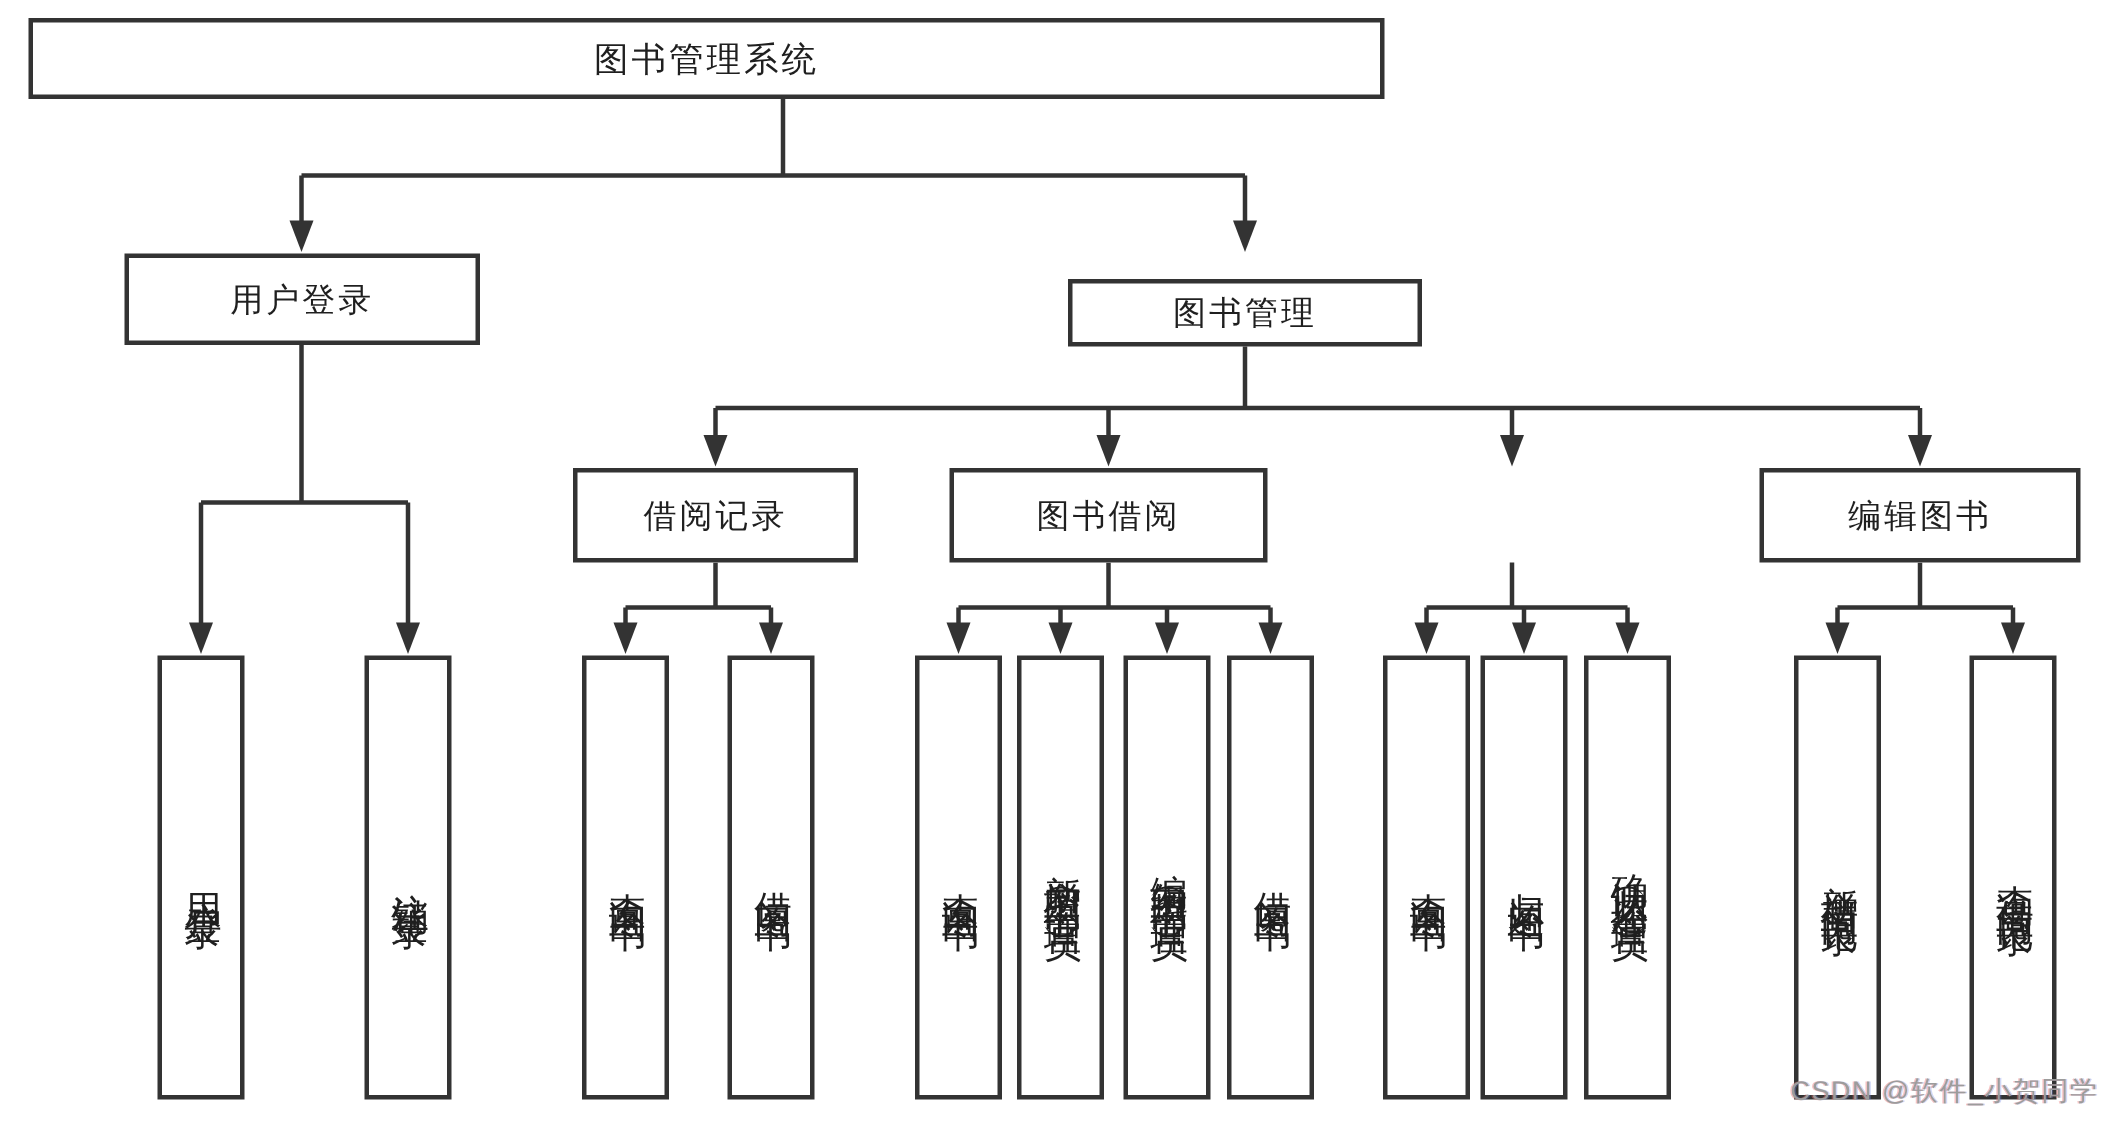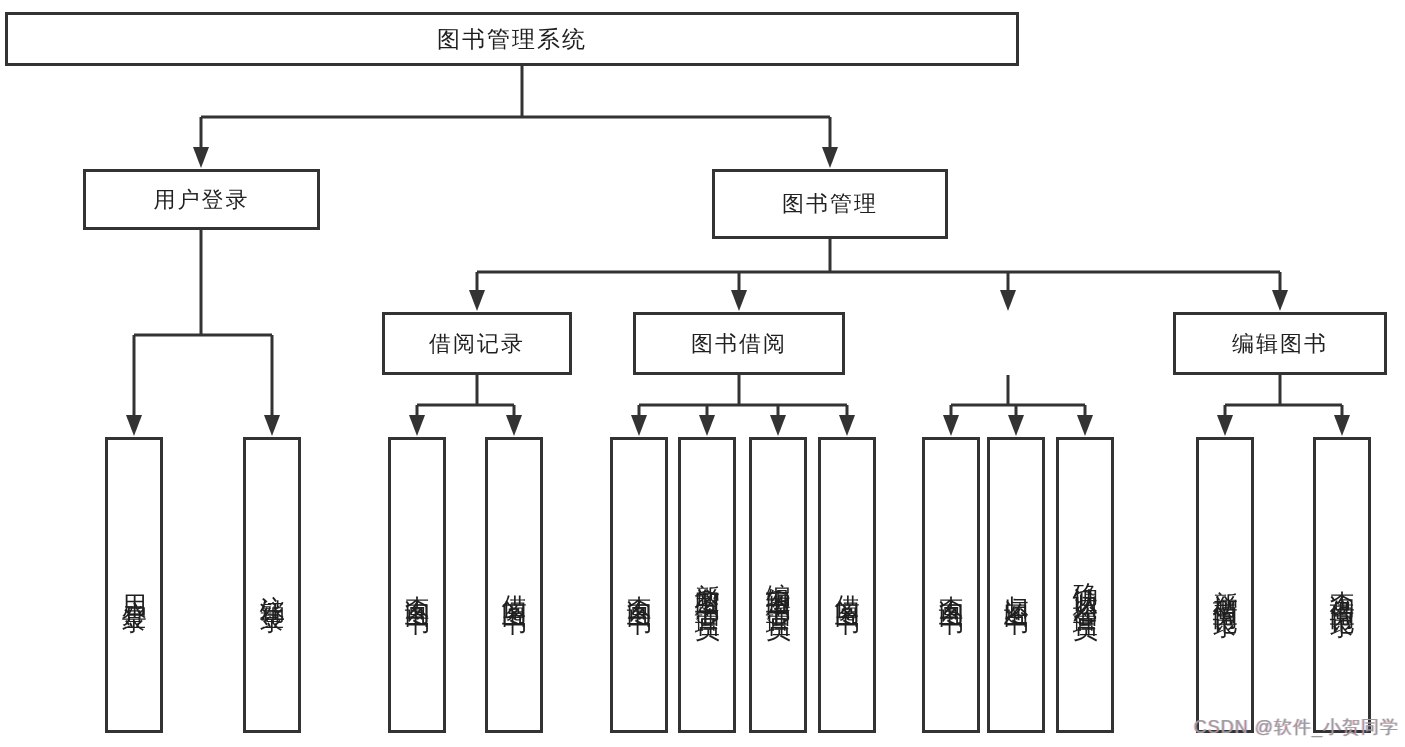--- a/index.html
+++ b/index.html
@@ -109,28 +109,28 @@
     <polygon points="1085,436 1077,415 1093,415"></polygon>
 
     <line x1="1280" y1="375" x2="1280" y2="405"></line>
     <line x1="1225" y1="405" x2="1342" y2="405"></line>
     <line x1="1225" y1="405" x2="1225" y2="417"></line>
     <polygon points="1225,436 1217,415 1233,415"></polygon>
     <line x1="1342" y1="405" x2="1342" y2="417"></line>
     <polygon points="1342,436 1334,415 1350,415"></polygon>
   </svg>
 
-  <div class="node hbox root" style="left:5px;top:12px;width:1014px;height:54px">
+  <div class="node hbox root" style="left:19px;top:12px;width:904px;height:54px">
     <span>图书管理系统</span>
   </div>
 
   <div class="node hbox" style="left:83px;top:169px;width:237px;height:61px">
     <span>用户登录</span>
   </div>
-  <div class="node hbox" style="left:712px;top:169px;width:236px;height:70px">
+  <div class="node hbox" style="left:712px;top:186px;width:236px;height:45px">
     <span>图书管理</span>
   </div>
 
   <div class="node hbox" style="left:382px;top:312px;width:190px;height:63px">
     <span>借阅记录</span>
   </div>
   <div class="node hbox" style="left:633px;top:312px;width:212px;height:63px">
     <span>图书借阅</span>
   </div>
   <div class="node hbox" style="left:1173px;top:312px;width:214px;height:63px">

